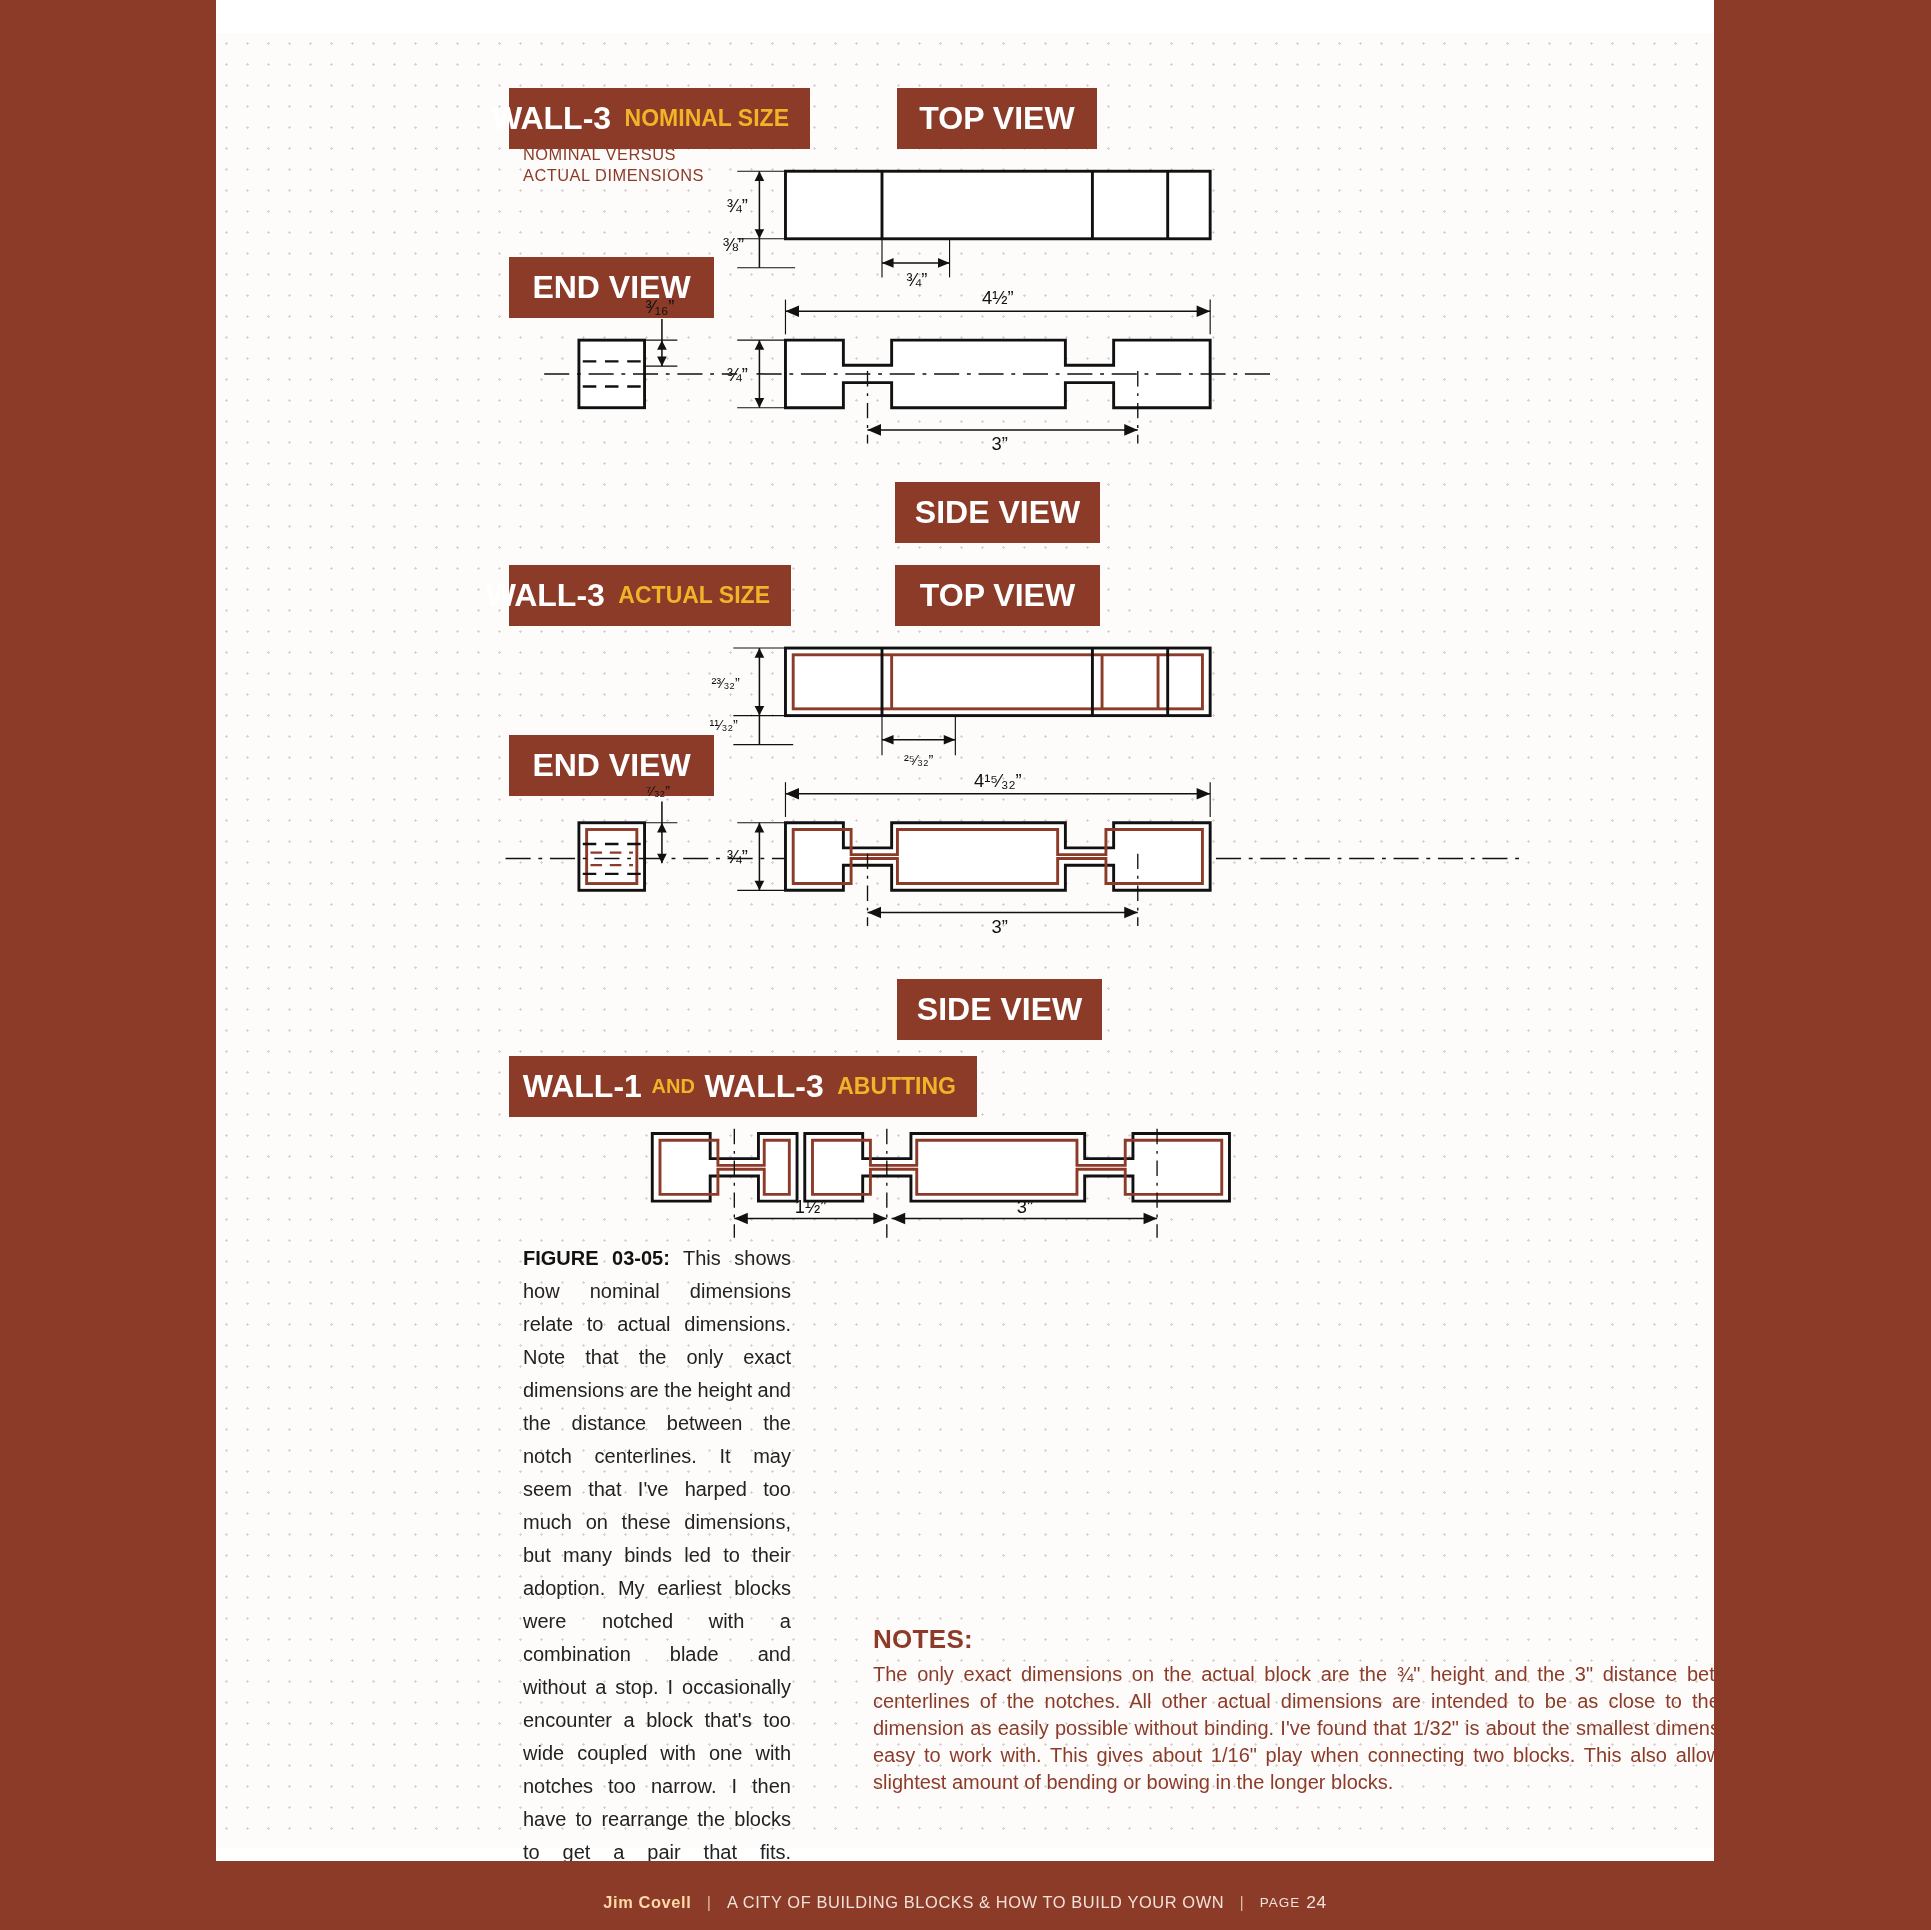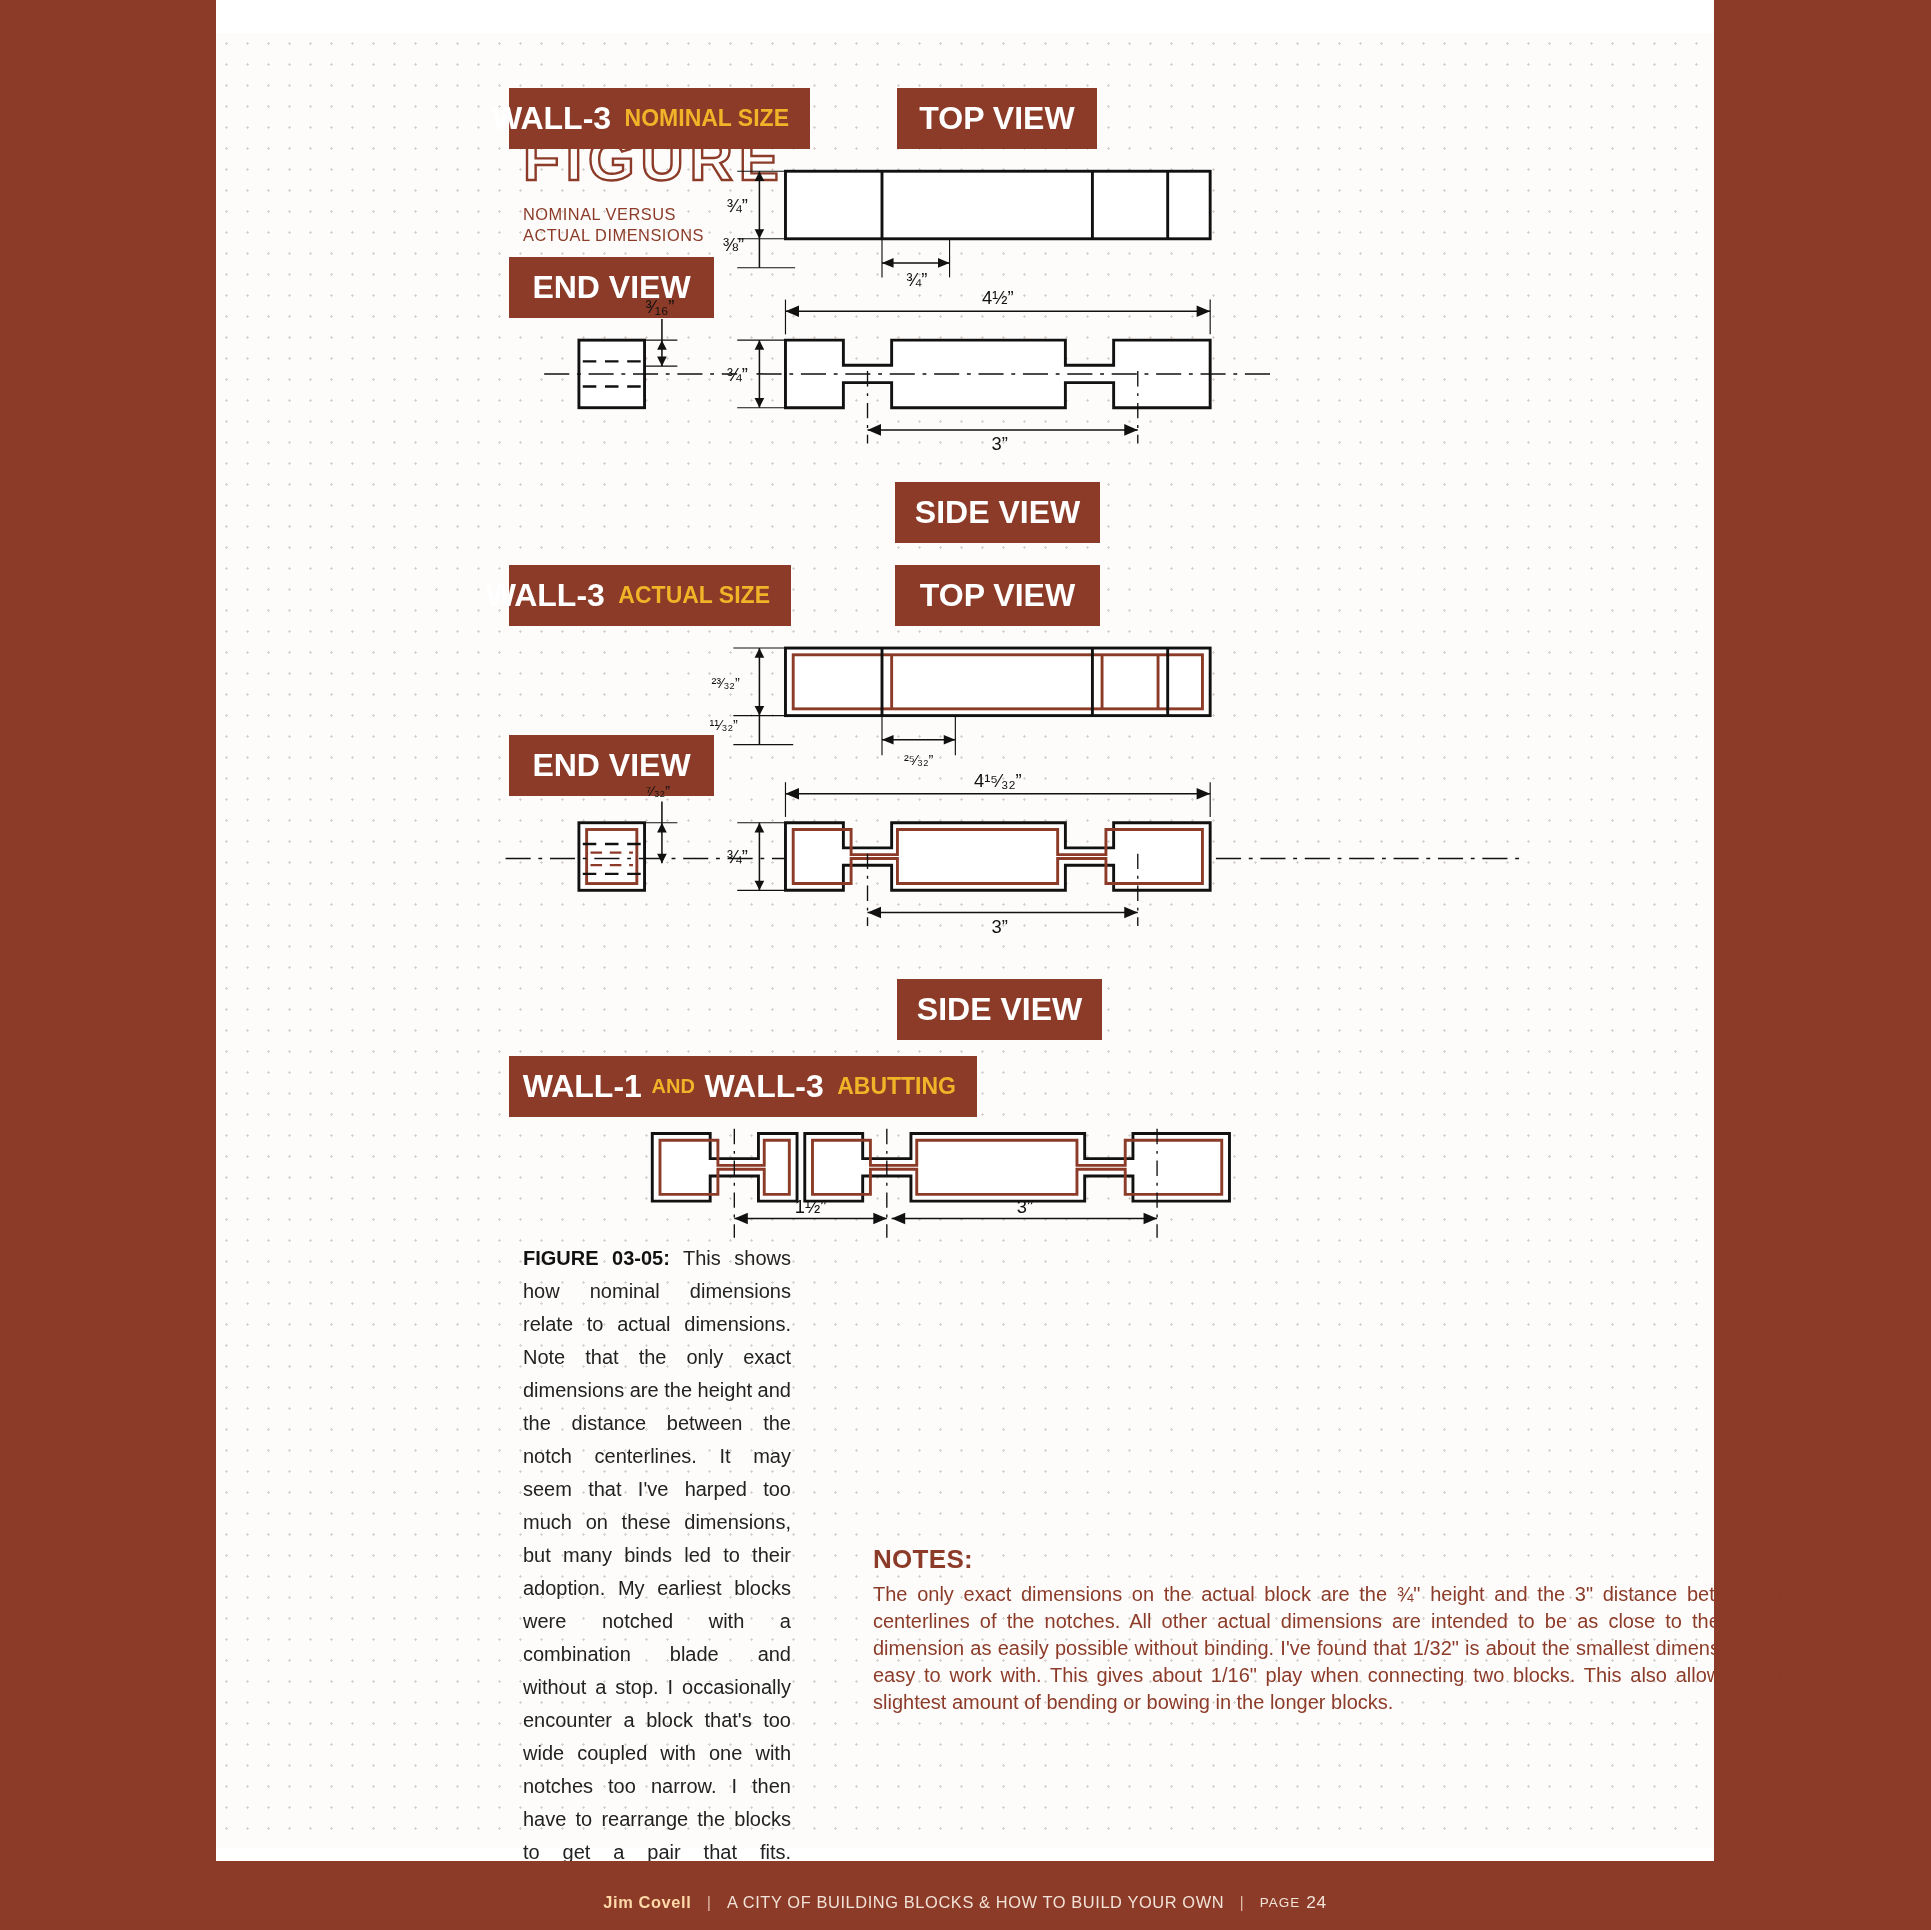--- a/index.html
+++ b/index.html
@@ -77,41 +77,40 @@
 
   
   .sidecopy{
     position:absolute;left:307px;top:1209px;width:268px;
     color:#222; font-size:20px; line-height:33px;
     text-align:justify;
   }
   .sidecopy b{color:#111;}
 
   .notes{
-    position:absolute;left:657px;top:1511px;width:927px;
+    position:absolute;left:657px;top:1591px;width:927px;
   }
   .notes h3{
     margin:0 0 5.8px 0;color:#8c3b28;font-size:26px;letter-spacing:0.3px;
   }
   .notes p{
     margin:0;color:#8c3b28;font-size:20px;line-height:27px;text-align:justify;
   }
 
   svg{position:absolute;left:0;top:0;overflow:visible;}
   .dim{font-size:19px;fill:#111;font-family:"Liberation Sans", sans-serif;}
   .dimS{font-size:15px;fill:#111;}
 </style>
 </head>
 <body>
 
 <div class="page"></div>
 <div class="sheet">
 
   <div class="fig-head">
-    <div class="fig-word">FIGURE</div>
     <div class="fig-sub">
       <span>NOMINAL VERSUS</span><br>
       <span>ACTUAL DIMENSIONS</span>
     </div>
   </div>
 
   <div class="plate" style="left:293px;top:55px;width:301px;height:61px;font-size:32px;">
     <span>WALL-3</span>
     <span class="small">NOMINAL SIZE</span>
   </div>

